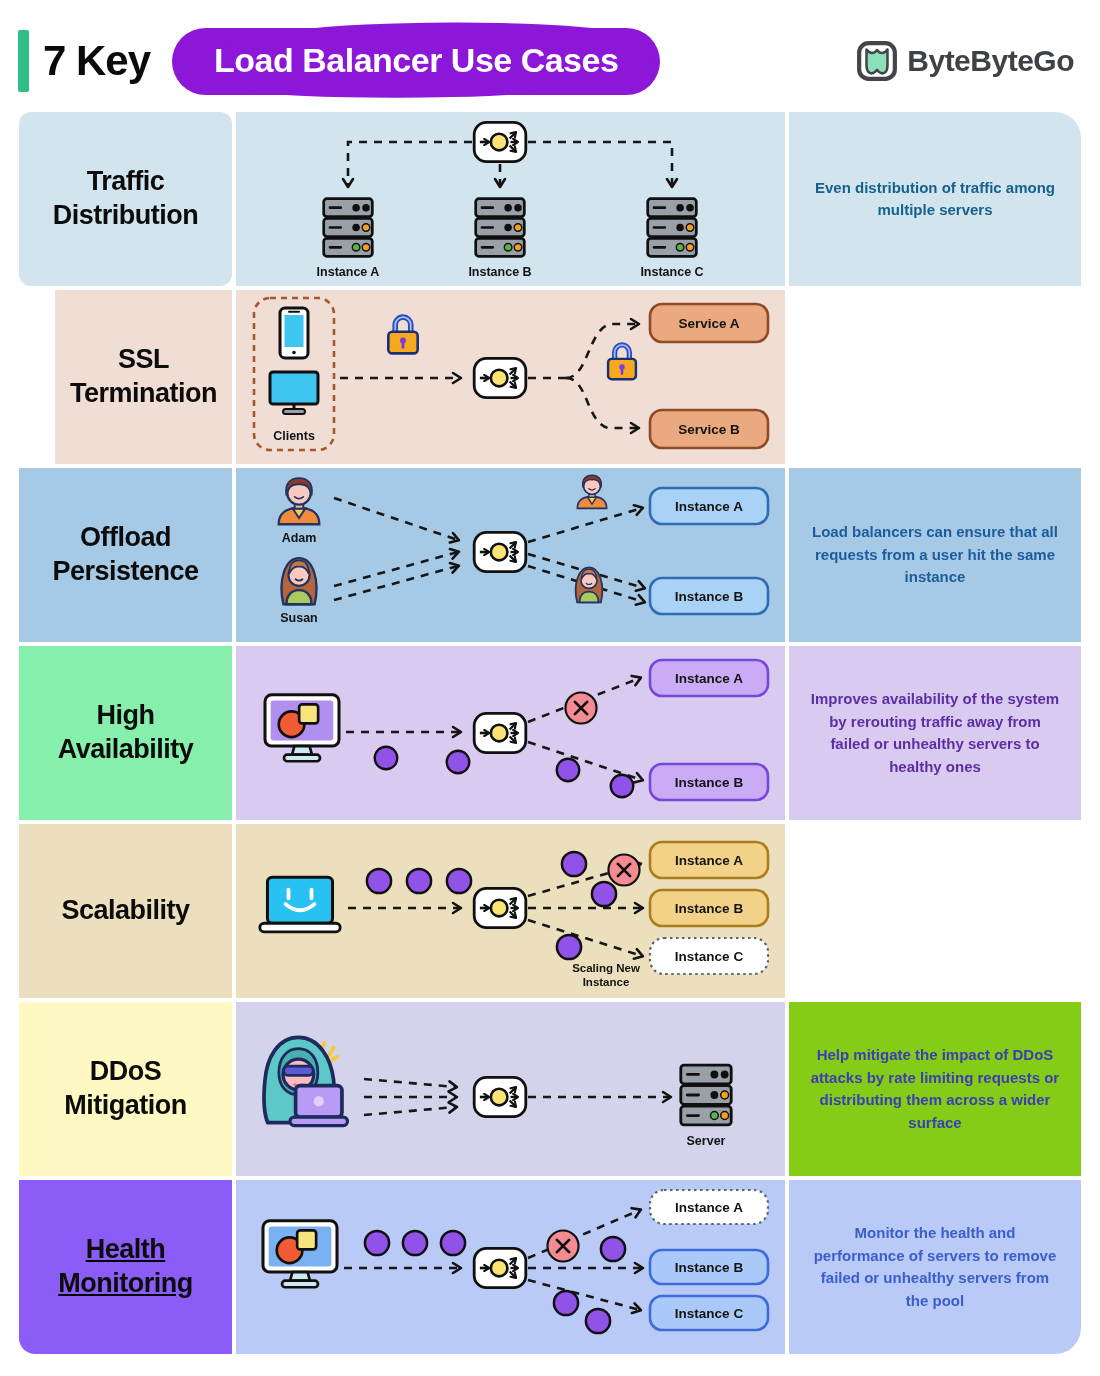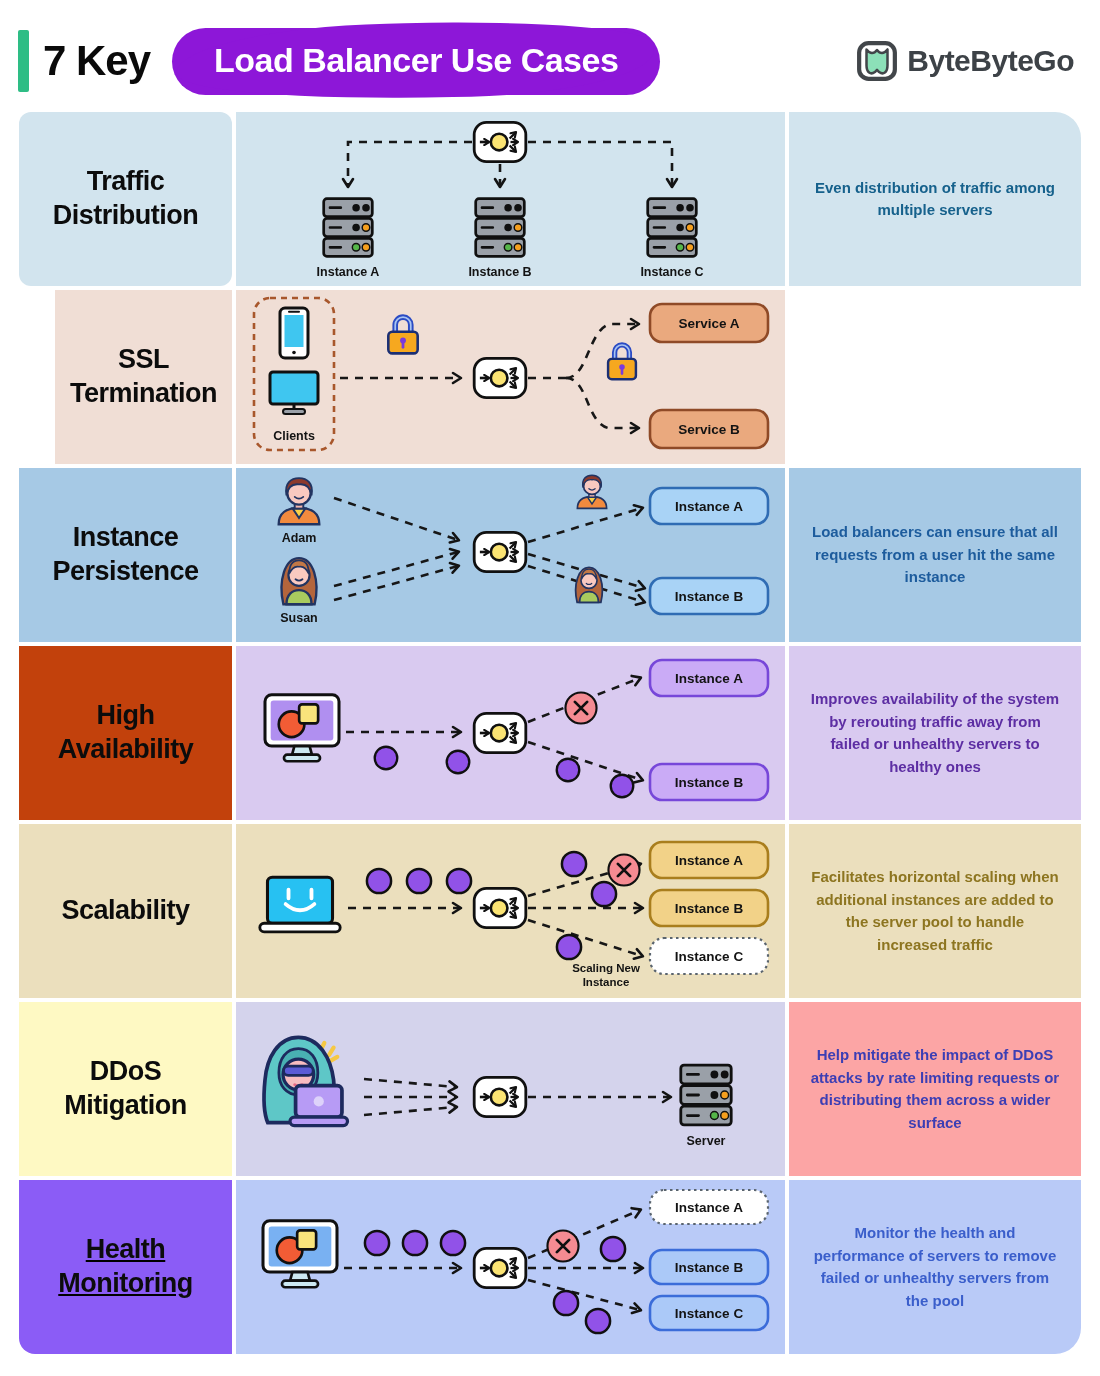--- a/index.html
+++ b/index.html
@@ -245,21 +245,21 @@
         <g>
           <rect class="ibox" x="414" y="120" width="118" height="38" rx="12" fill="#eaa97e" stroke="#8f4a27"></rect>
           <text class="ibox-t" x="473" y="144">Service B</text>
         </g>
       </svg>
     </div>
   </section>
 
   <section class="row">
     <div class="panel title-panel" style="background: rgb(166, 201, 229);">
-      <h2>Instance Persistence</h2>
+      <h2>Offload Persistence</h2>
     </div>
     <div class="panel diagram-panel" style="background: rgb(166, 201, 229);">
       <svg viewBox="0 0 549 174">
         <path class="dash" d="M98 30 L222 72" marker-end="url(#ah)"></path>
         <path class="dash" d="M98 118 L222 84" marker-end="url(#ah)"></path>
         <path class="dash" d="M98 132 L222 98" marker-end="url(#ah)"></path>
         <path class="dash" d="M292 74 L406 40" marker-end="url(#ah)"></path>
         <path class="dash" d="M292 86 L408 120" marker-end="url(#ah)"></path>
         <path class="dash" d="M292 98 L408 134" marker-end="url(#ah)"></path>
         <use href="#adam" x="38" y="6" width="50" height="52"></use>
@@ -278,21 +278,21 @@
           <text class="ibox-t" x="473" y="133">Instance B</text>
         </g>
       </svg>
     </div>
     <div class="panel desc-panel" style="background: rgb(166, 201, 229);">
       <p style="color: rgb(29, 92, 157);">Load balancers can ensure that all requests from a user hit the same instance</p>
     </div>
   </section>
 
   <section class="row">
-    <div class="panel title-panel" style="background: #c2410c;">
+    <div class="panel title-panel" style="background: #86efac;">
       <h2>High Availability</h2>
     </div>
     <div class="panel diagram-panel" style="background: rgb(217, 202, 240);">
       <svg viewBox="0 0 549 174">
         <path class="dash" d="M110 86 H224" marker-end="url(#ah)"></path>
         <path class="dash" d="M292 76 L404 32" marker-end="url(#ah)"></path>
         <path class="dash" d="M292 96 L406 134" marker-end="url(#ah)"></path>
         <use href="#monitor-p" x="26" y="46" width="80" height="74"></use>
         <use href="#dot" x="136" y="98" width="28" height="28"></use>
         <use href="#dot" x="208" y="102" width="28" height="28"></use>
@@ -343,42 +343,39 @@
           <text class="ibox-t" x="473" y="89">Instance B</text>
         </g>
         <g>
           <rect class="dbox" x="414" y="114" width="118" height="36" rx="14"></rect>
           <text class="ibox-t" x="473" y="137">Instance C</text>
         </g>
         <text class="slab" x="370" y="148">Scaling New</text>
         <text class="slab" x="370" y="162">Instance</text>
       </svg>
     </div>
-    <div class="panel desc-panel" style="background: rgb(235, 223, 189);">
-      <p style="color: rgb(141, 117, 32);">Facilitates horizontal scaling when additional instances are added to the server pool to handle increased traffic</p>
-    </div>
   </section>
 
   <section class="row">
     <div class="panel title-panel" style="background: #fef9c3;">
       <h2>DDoS Mitigation</h2>
     </div>
     <div class="panel diagram-panel" style="background: rgb(212, 211, 236);">
       <svg viewBox="0 0 549 174">
         <path class="dash" d="M128 77 L220 85" marker-end="url(#ah)"></path>
         <path class="dash" d="M128 95 H220" marker-end="url(#ah)"></path>
         <path class="dash" d="M128 113 L220 105" marker-end="url(#ah)"></path>
         <path class="dash" d="M292 95 H434" marker-end="url(#ah)"></path>
         <use href="#hacker" x="16" y="28" width="102" height="102"></use>
         <use href="#lb" x="236" y="73" width="56" height="44"></use>
         <use href="#server" x="442" y="60" width="56" height="66"></use>
         <text class="lab" x="470" y="143">Server</text>
       </svg>
     </div>
-    <div class="panel desc-panel" style="background: #fca5a5;">
+    <div class="panel desc-panel" style="background: #84cc16;">
       <p style="color: rgb(60, 62, 180);">Help mitigate the impact of DDoS attacks by rate limiting requests or distributing them across a wider surface</p>
     </div>
   </section>
 
   <section class="row">
     <div class="panel title-panel" style="background: #8b5cf6; text-decoration: underline;">
       <h2>Health Monitoring</h2>
     </div>
     <div class="panel diagram-panel" style="background: rgb(185, 202, 247);">
       <svg viewBox="0 0 549 174">

